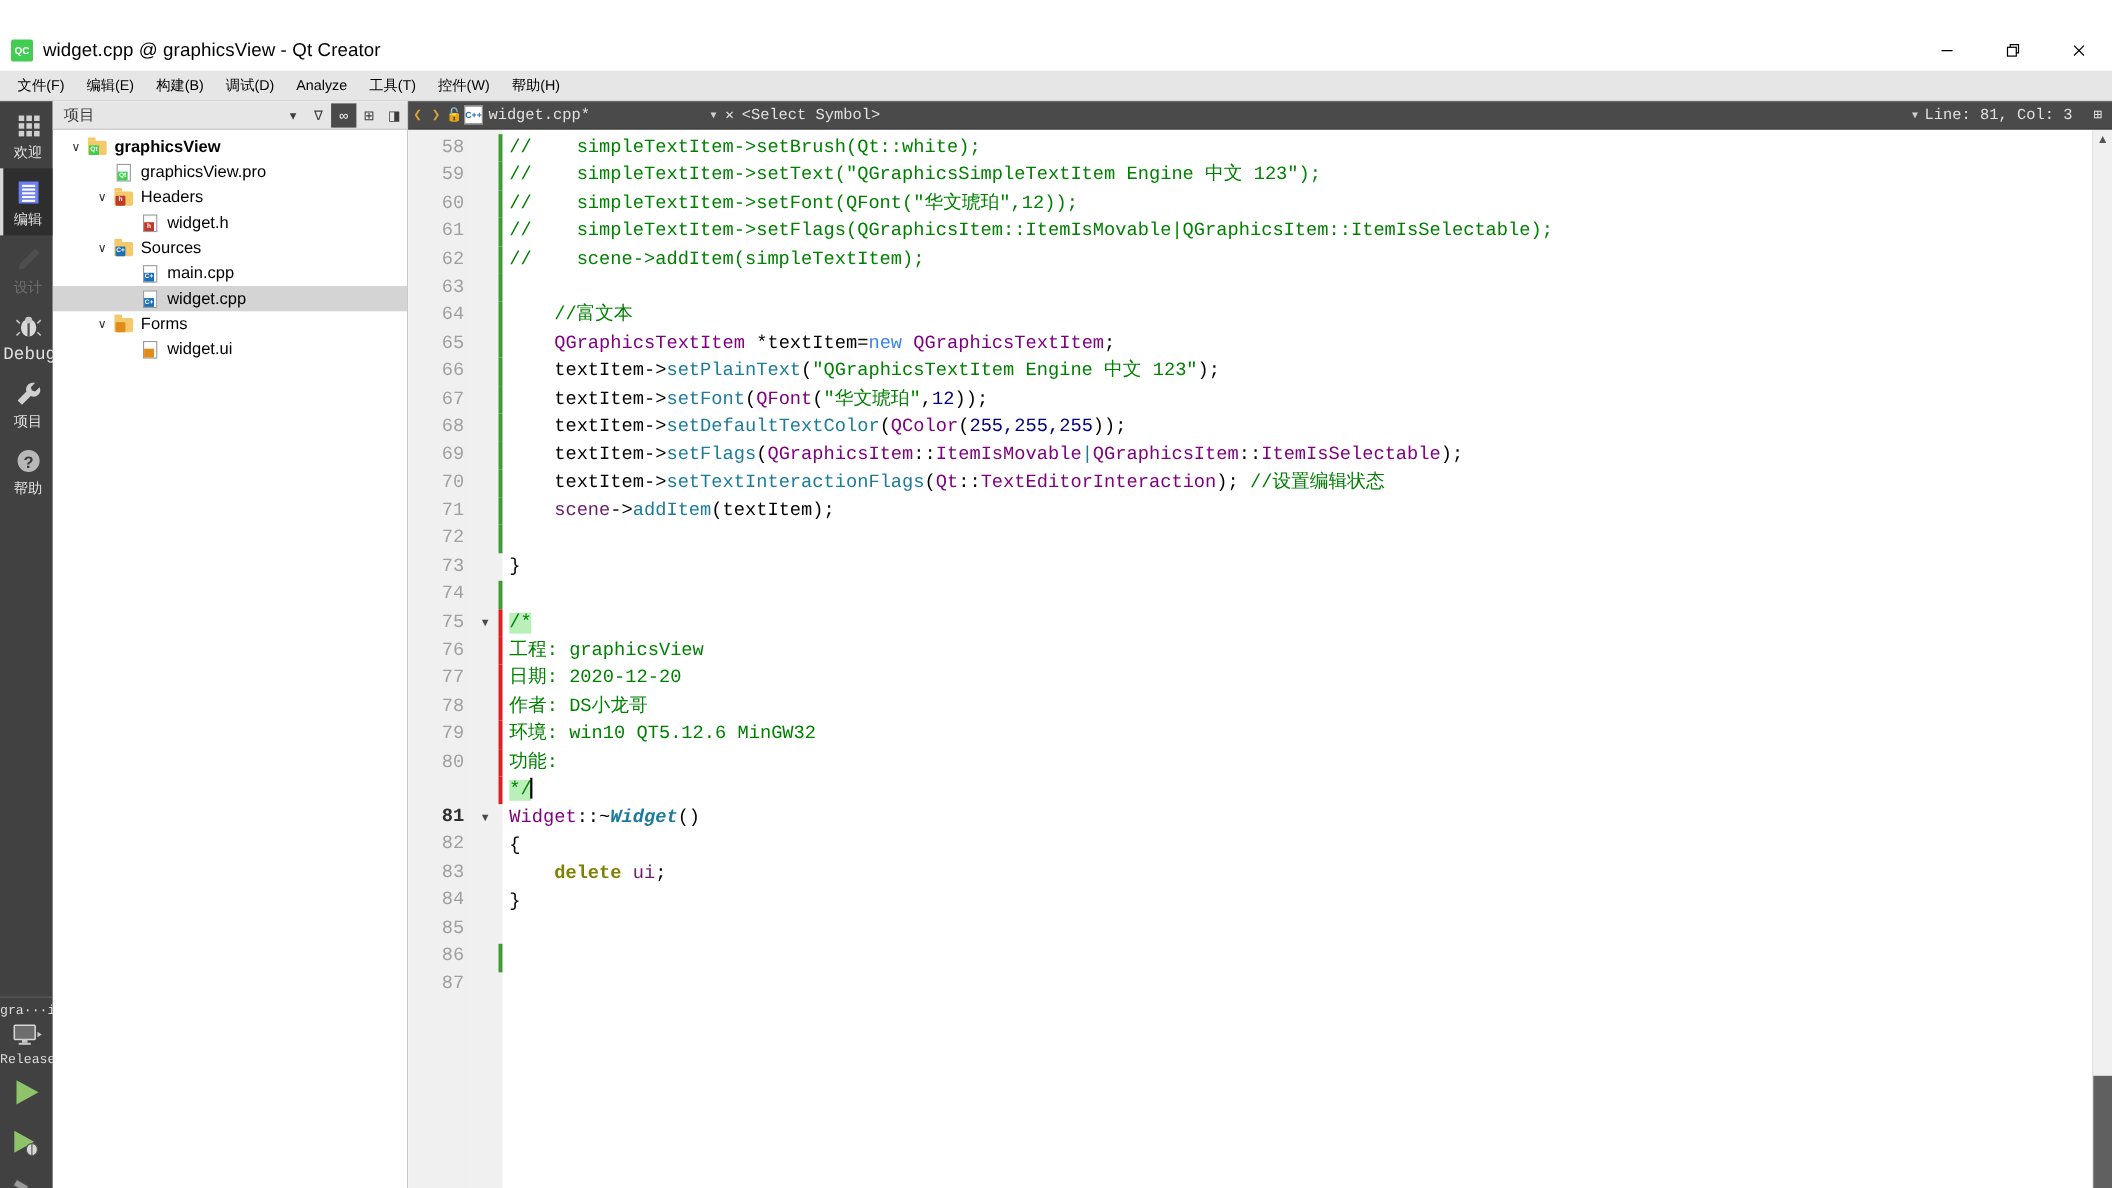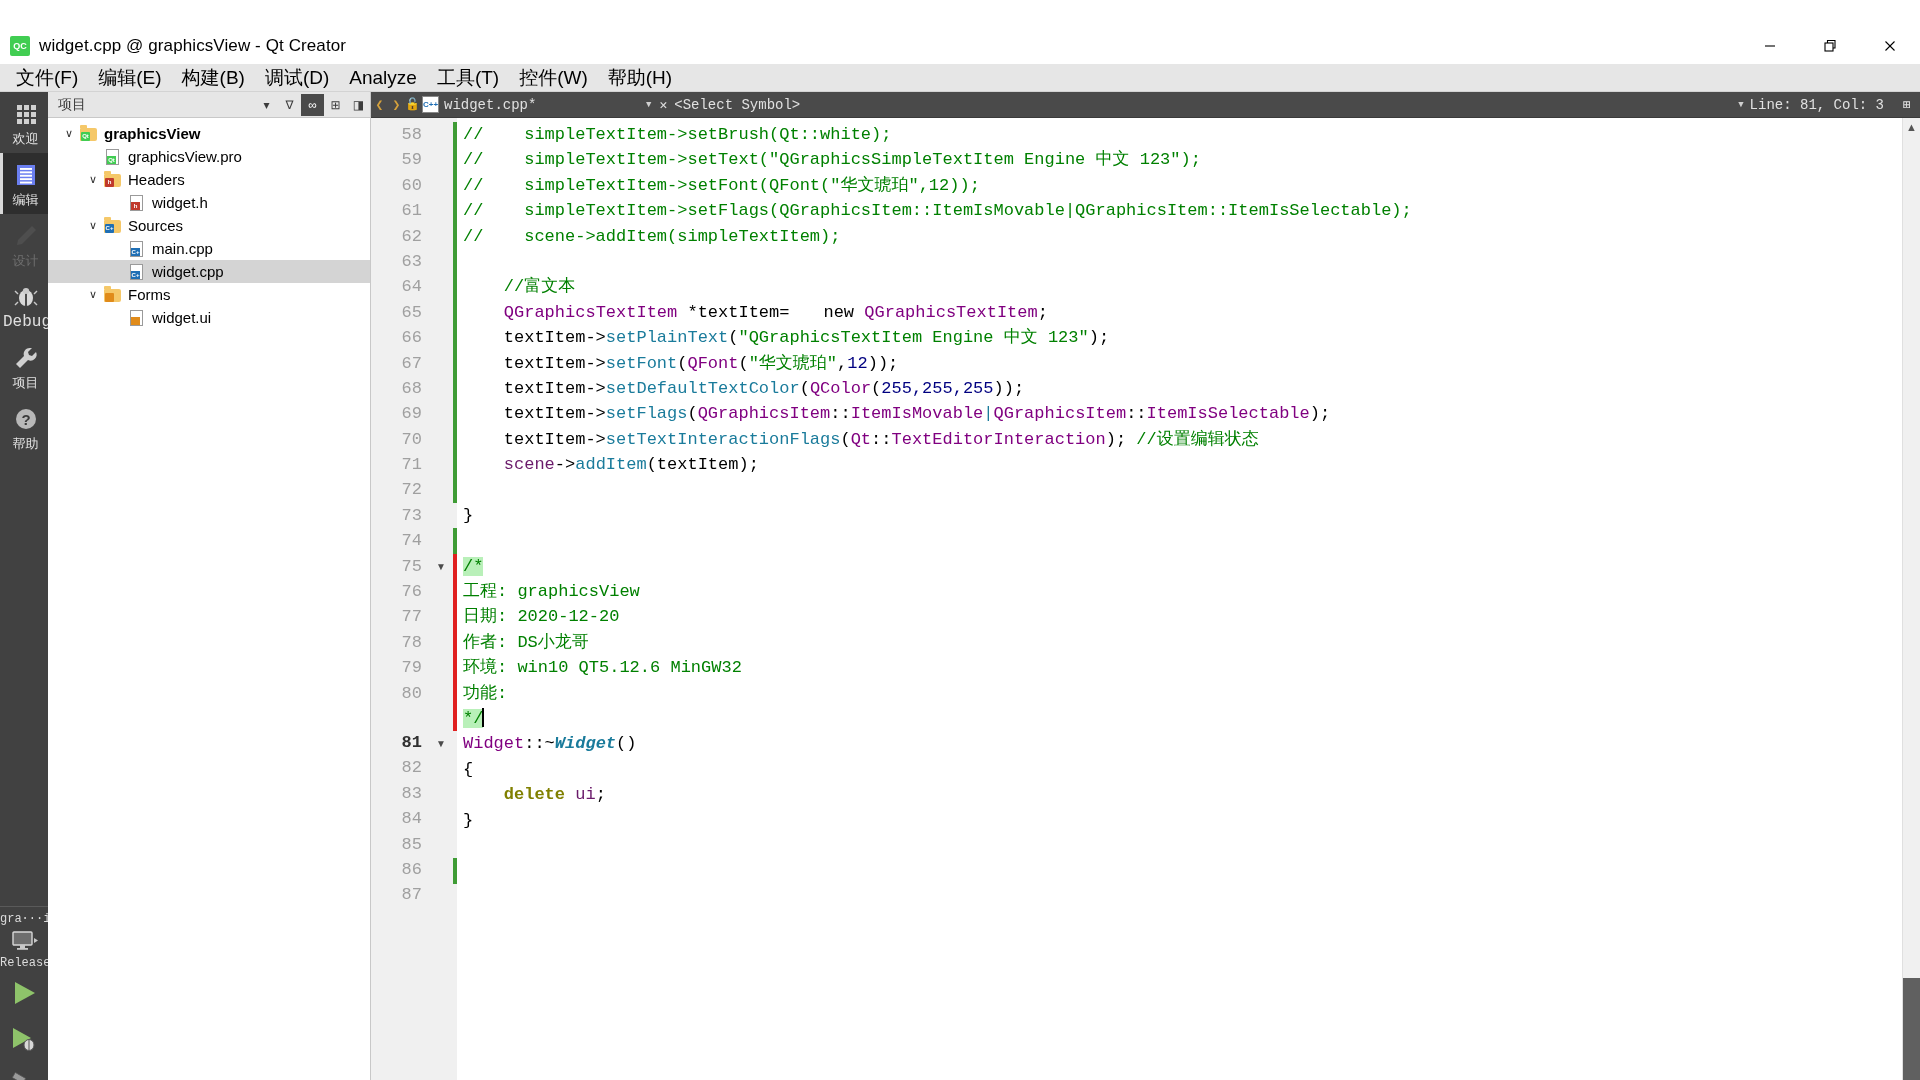--- a/index.html
+++ b/index.html
@@ -33,21 +33,21 @@
   .win-btn svg { display: block; }
 
   
   #menubar {
     height: 28px; background: #e6e6e6;
     display: flex; align-items: center;
     padding-left: 6px;
     border-bottom: 1px solid #d3d3d3;
   }
   .menu-item {
-    padding: 3px 10px; font-size: 19px; color: #000000; white-space: nowrap;
+    padding: 3px 10px; font-size: 13px; color: #000000; white-space: nowrap;
     font-family: "Liberation Sans", sans-serif;
   }
 
   
   #body-row { display: flex; height: 1016px; }
 
   
   #modebar {
     width: 48px; background: #414141; color: #c8c8c8;
     display: flex; flex-direction: column;
@@ -164,21 +164,21 @@
   .cb.red { background: #e02020; }
 
   #code {
     flex: 1 1 auto; padding-top: 4px; padding-left: 6px;
     font-family: "Liberation Mono", monospace; font-size: 17px;
     white-space: pre; overflow: hidden; background: #ffffff;
   }
   .ln { height: 25.4px; line-height: 25.4px; }
   .cmt  { color: #008000; }
   .kw   { color: #808000; font-weight: bold; }
-  .kwb  { color: #000000; margin-left: 34px; }
+  .kwb  { color: #3b82f6; }
   .type { color: #800080; }
   .fn   { color: #1a7b9b; }
   .str  { color: #008000; }
   .num  { color: #000080; }
   .op   { color: #000000; }
   .field{ color: #6a1a6a; }
   .dtor { color: #1a7b9b; font-style: italic; font-weight: bold; }
   .hl   { background: #b9f0b9; }
   .caret {
     display: inline-block; width: 0; border-left: 2px solid #000000;

